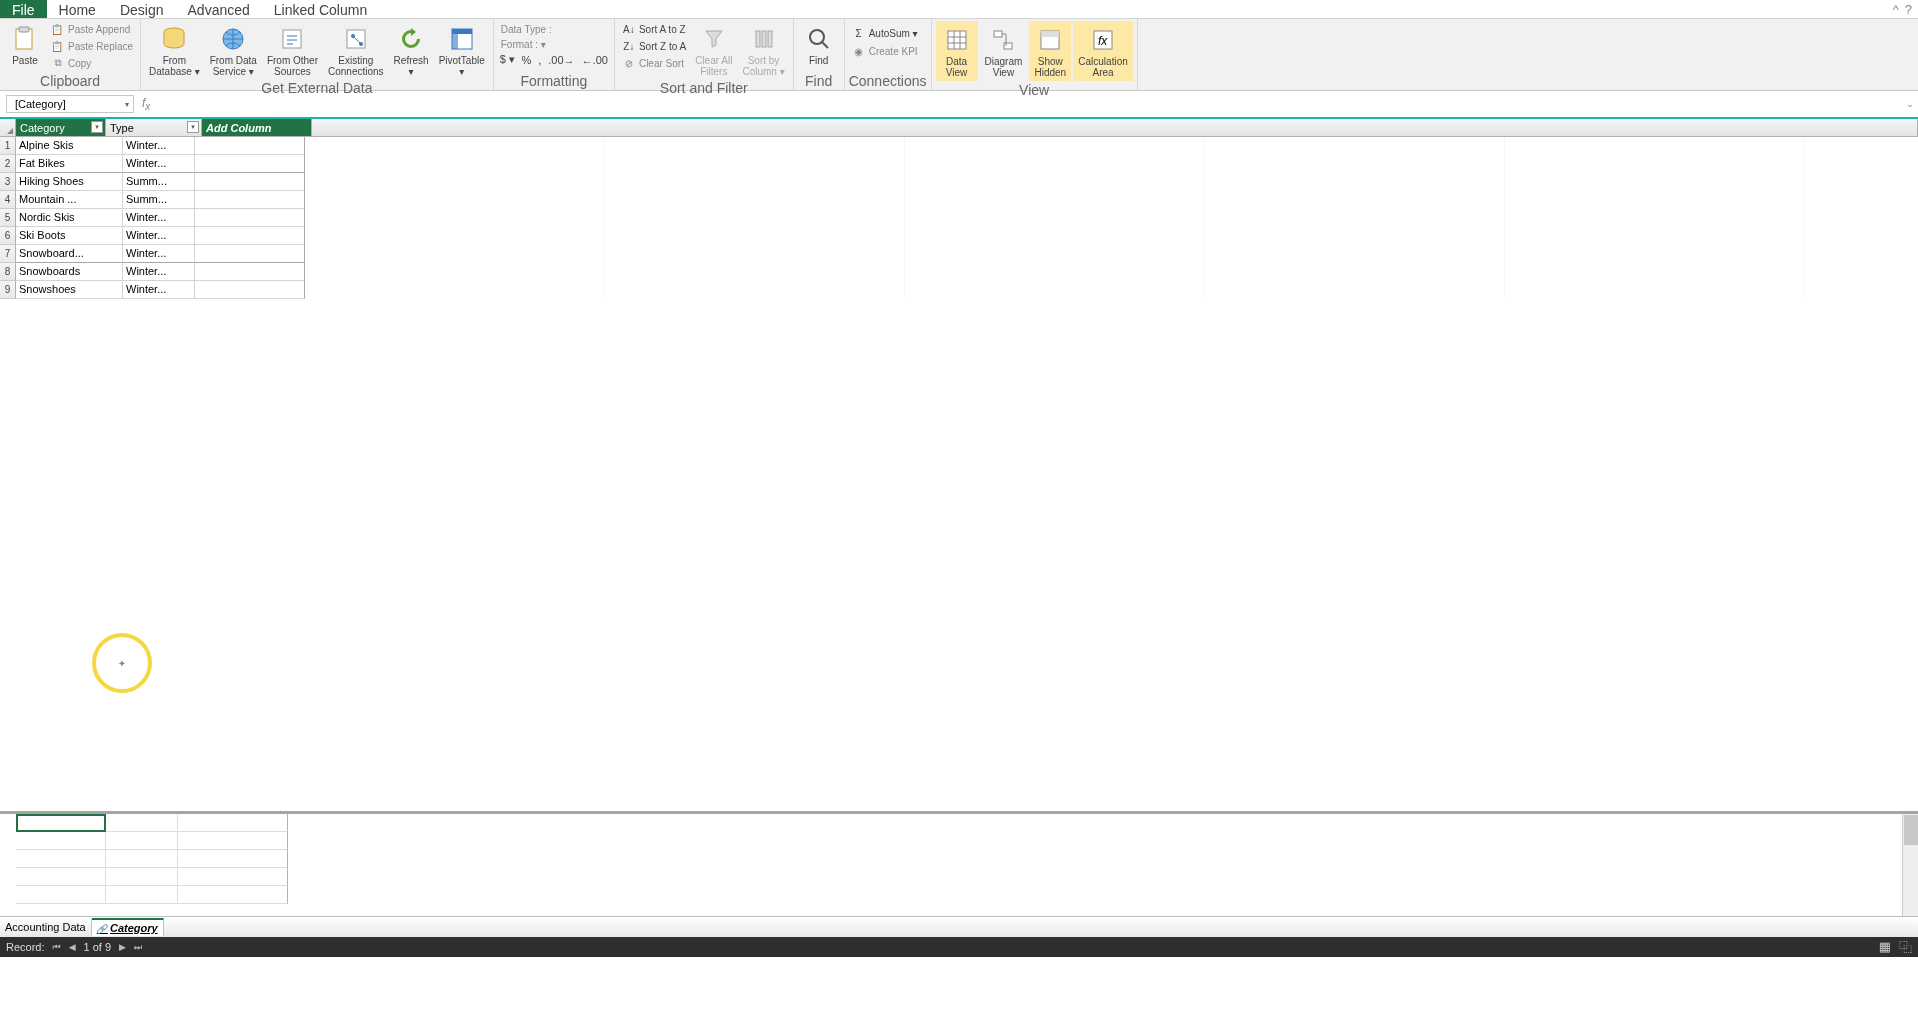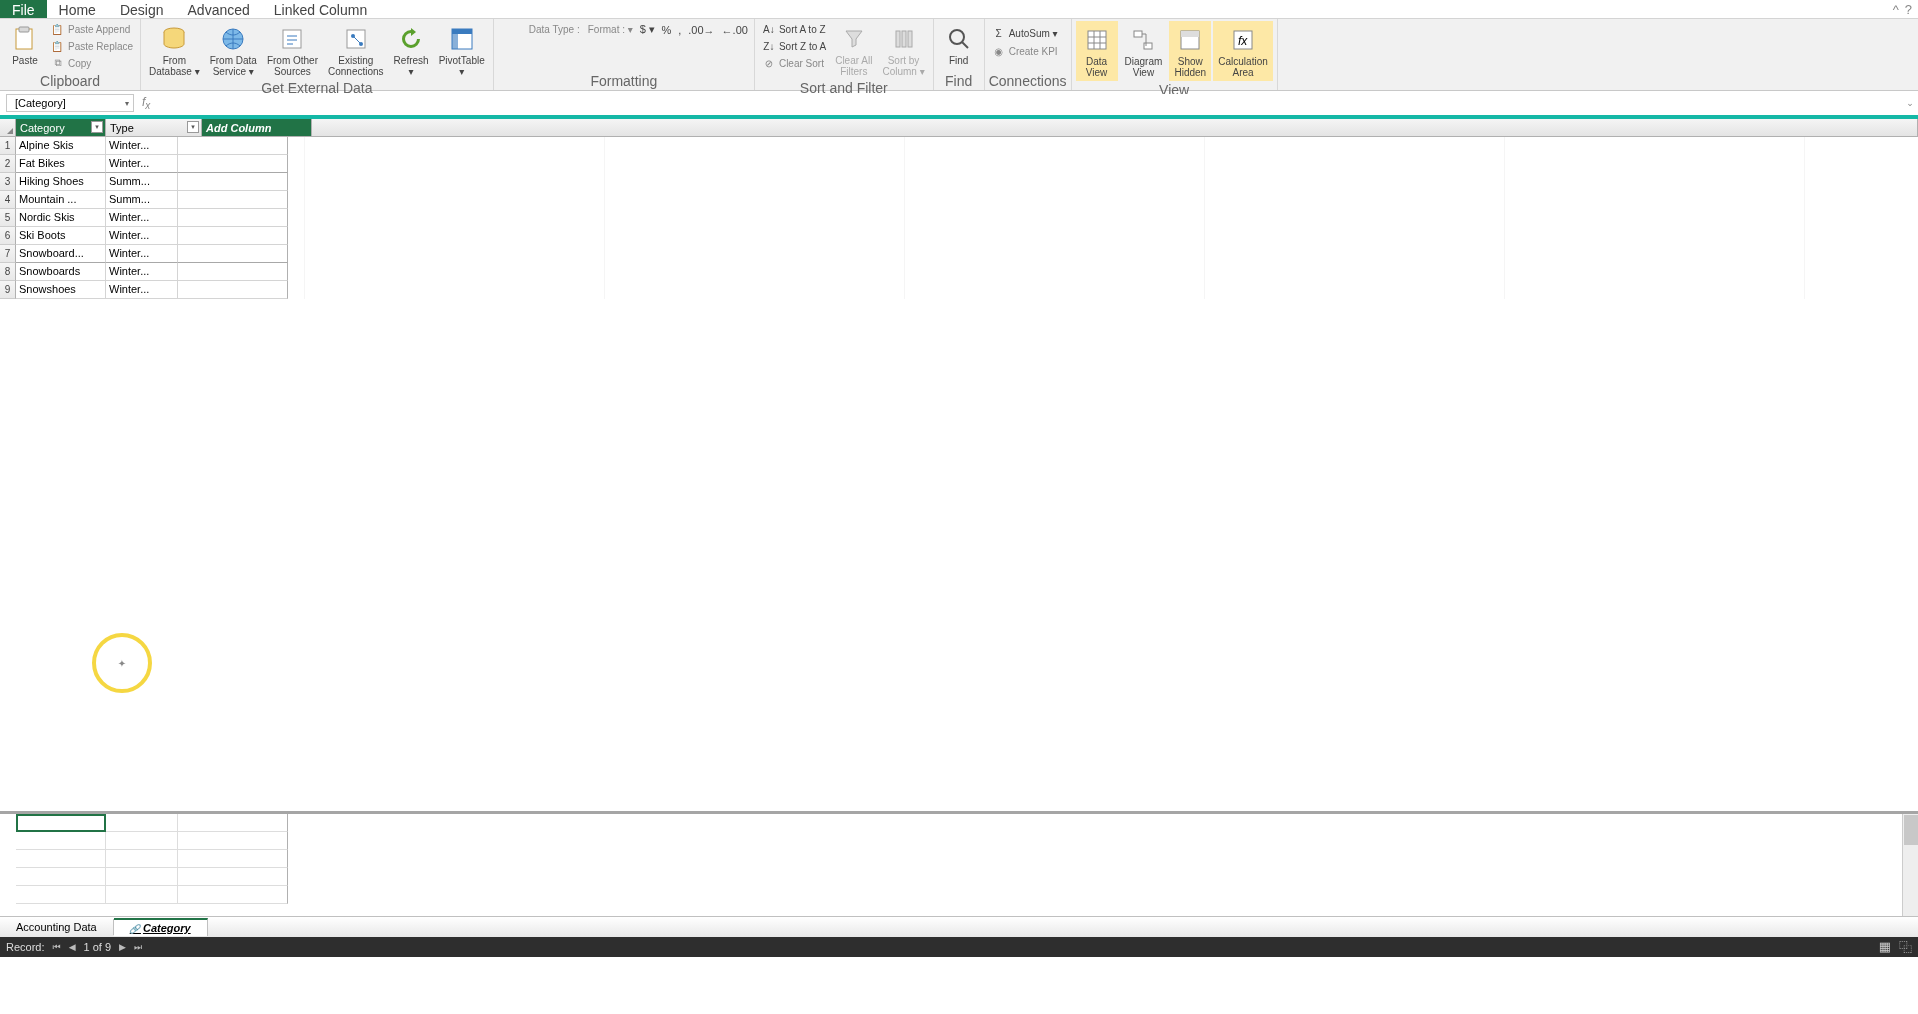--- a/index.html
+++ b/index.html
@@ -26,21 +26,21 @@
 .small-row { display: flex; flex-direction: column; gap: 1px; }
 .small-btn { display: flex; align-items: center; gap: 3px; font-size: 10px; color: #888; cursor: pointer; padding: 1px 3px; }
 .small-btn .si { width: 14px; height: 14px; display: inline-flex; align-items: center; justify-content: center; }
 .small-btn.dark { color: #444; }
 .fmt-row { display: flex; gap: 3px; align-items: center; }
 .fmt-btn { font-size: 11px; color: #444; padding: 0 2px; cursor: pointer; }
 
 .view-group .big-btn { border: 1px solid transparent; }
 
 
-.formula-bar { display: flex; height: 28px; border-bottom: 4px solid #14b8a6; align-items: center; background: #fff; justify-content: center; }
+.formula-bar { display: flex; height: 28px; border-bottom: 2px solid #14b8a6; align-items: center; background: #fff; justify-content: center; }
 .name-box { width: 128px; border: 1px solid #c8c8c8; height: 18px; display: flex; align-items: center; padding-left: 8px; font-size: 11px; position: relative; margin-left: 6px;}
 .name-box::after { content: '▾'; position: absolute; right: 4px; font-size: 8px; color: #666; }
 .fx { font-style: italic; color: #888; padding: 0 8px; font-size: 12px; }
 .formula-input { flex: 1; height: 18px; border: none; outline: none; font-size: 11px; }
 .formula-expand { width: 16px; text-align: center; color: #888; cursor: pointer; font-size: 9px;}
 
 
 .grid-area { position: relative; height: 695px; overflow: hidden; background: #fff; border-bottom: 3px solid #a5a5a5;}
 .grid-header { display: flex; height: 18px; background: linear-gradient(#f5f5f5,#e4e4e4); border-bottom: 1px solid #b0b0b0; }
 .rownum-head { width: 16px; background: linear-gradient(#f5f5f5,#e4e4e4); border-right: 1px solid #b0b0b0; position: relative; }
@@ -51,21 +51,21 @@
 .col-head .dd::after { content:'▾'; font-size:7px; color:#555;}
 .col-head.addcol { font-style: italic; font-weight: bold; color: #444; }
 .col-head.rest { flex:1; }
 
 .grid-body { display: flex; }
 .rownums { width: 16px; background: #eee; }
 .rownum { height: 18px; border-bottom: 1px solid #ccc; border-right: 1px solid #b0b0b0; text-align: center; font-size: 10px; color: #444; line-height: 18px; background: linear-gradient(#f5f5f5,#e8e8e8);}
 .cells { flex: 1; position: relative; }
 .row { display: flex; height: 18px; }
 .cell { border-right: 1px solid #d4d4d4; border-bottom: 1px solid #d4d4d4; padding-left: 3px; font-size: 11px; line-height: 17px; overflow: hidden; white-space: nowrap; text-overflow: ellipsis; }
-.cell.c0 { width: 90px; }
+.cell.c0 { width: 107px; }
 .cell.c1 { width: 72px; }
 .cell.c2 { width: 110px; border-right: 1px solid #b0b0b0;}
 .row:nth-child(4) .cell, .row:nth-child(9) .cell { border-bottom: 1px solid #a8a8a8; }
 
 
 .rest-grid { position:absolute; left: 288px; top:0; right:0; bottom:0; background-image: linear-gradient(to right, rgba(0,0,0,0.04) 1px, transparent 1px); background-size: 300px 100%; background-position: 0 0;}
 .faint-rows { position:absolute; left:0; right:0; bottom:0; top: 162px; background-image: linear-gradient(to bottom, rgba(0,0,0,0.035) 1px, transparent 1px); background-size: 100% 18px;}
 
 
 .highlight-circle { position: absolute; width: 60px; height: 60px; border: 4px solid #f5d742; border-radius: 50%; left: 92px; top: 514px; display:flex; align-items:center; justify-content:center; pointer-events:none;}
@@ -78,21 +78,21 @@
 .scell { border-right:1px solid #ddd; border-bottom:1px solid #ddd; }
 .scell.s0 { width: 90px; margin-left: 16px;}
 .scell.s1 { width: 72px; }
 .scell.s2 { width: 110px; border-right:1px solid #b0b0b0;}
 .scell.sel { border: 2px solid #217346; }
 .scroll-right { position:absolute; right:0; top:0; width:16px; height:100%; background:#eee; border-left:1px solid #ccc;}
 .scroll-right .thumb { width:14px; height:30px; background:#c8c8c8; margin:1px auto;}
 
 
 .sheet-tabs { display: flex; height: 21px; background: linear-gradient(#fff,#e8e8e8); border-top: 1px solid #c0c0c0; align-items: center; font-size: 11px; }
-.sheet-tab { padding: 2px 16px; border-right: 1px solid #c0c0c0; cursor: pointer; }
+.sheet-tab { padding: 2px 5px; border-right: 1px solid #c0c0c0; cursor: pointer; }
 .sheet-tab.active { background: #fff; border-top: 2px solid #217346; font-weight: bold; font-style: italic; text-decoration: underline; }
 .sheet-tab .link-icon { font-size: 9px; margin-right: 2px; color: #555;}
 
 
 .status-bar { display: flex; height: 20px; background: #2e2e2e; color: #ddd; align-items: center; font-size: 11px; padding: 0 6px; }
 .rec-nav { display: flex; align-items: center; gap: 8px; }
 .rec-btn { color: #bbb; cursor: pointer; font-size: 9px;}
 .status-right { margin-left: auto; display: flex; gap: 8px; }
 .status-right span { color: #ccc; cursor: pointer; font-size: 13px;}
 
@@ -207,21 +207,21 @@
             </svg>
           </div>
           <div class="lbl" style="white-space:pre-line">PivotTable
 ▾</div>
         </div>
     </div>
     <div class="ribbon-group-label">Get External Data</div>
   </div>
 
   <div class="ribbon-group">
-    <div class="ribbon-group-content" style="flex-direction:row; gap:2px; padding-top:2px;margin-left:28px;">
+    <div class="ribbon-group-content" style="flex-direction:column; gap:2px; padding-top:2px;">
       <div class="small-btn">
           <span>Data Type :</span>
         </div>
       <div class="small-btn">
           <span>Format : ▾</span>
         </div>
       <div class="fmt-row">
         <span class="fmt-btn">$ ▾</span>
         <span class="fmt-btn">%</span>
         <span class="fmt-btn">,</span>

